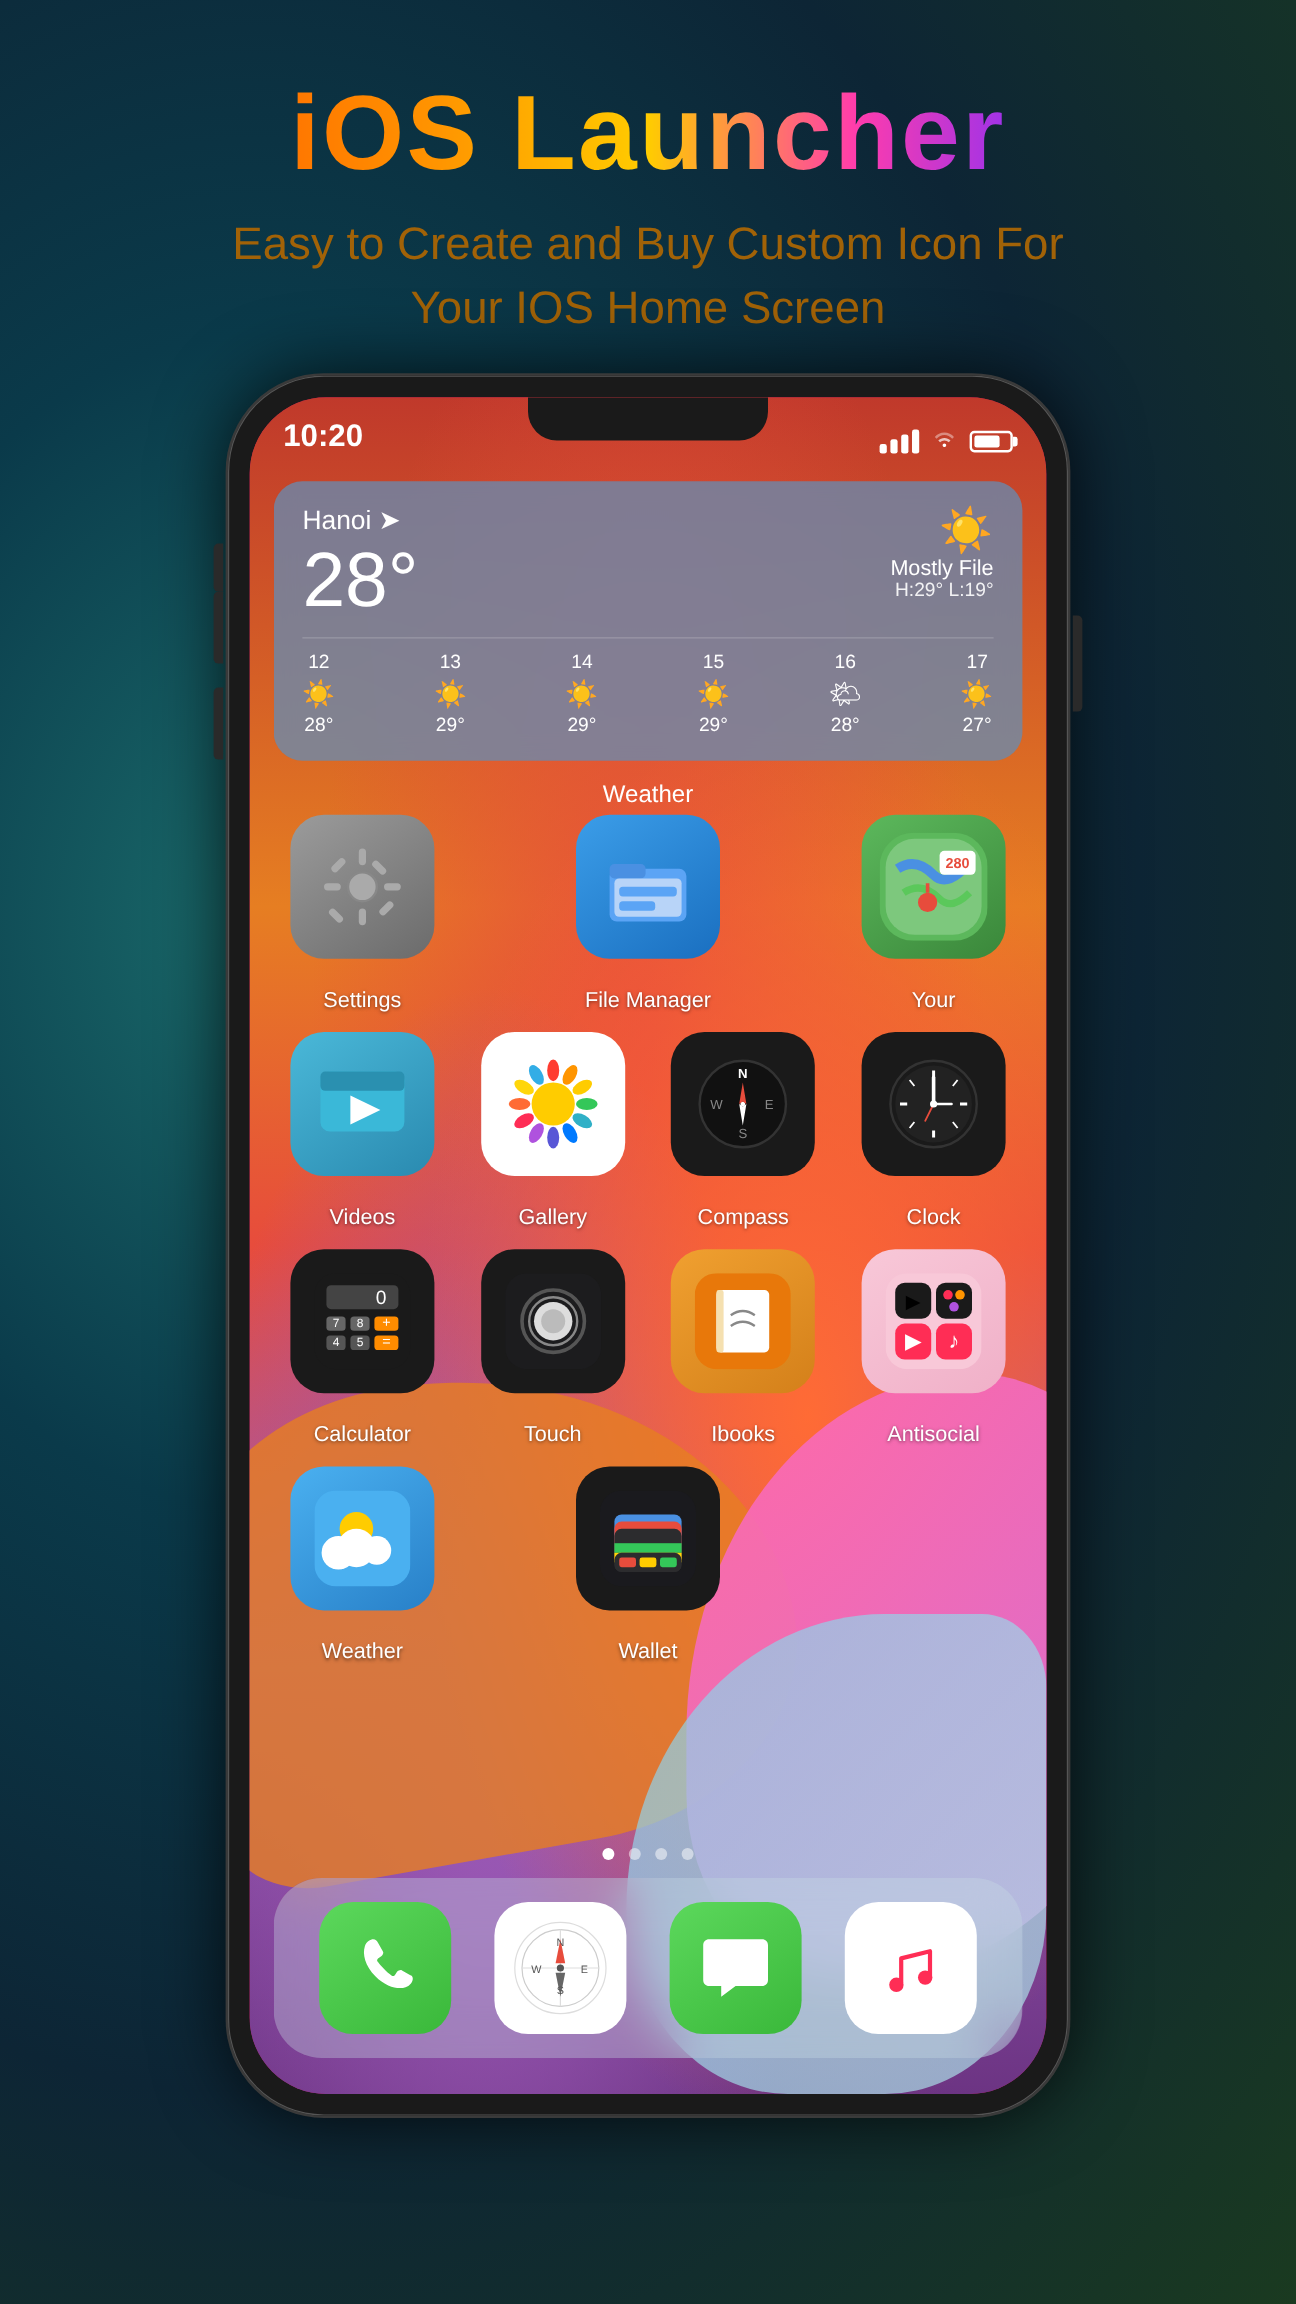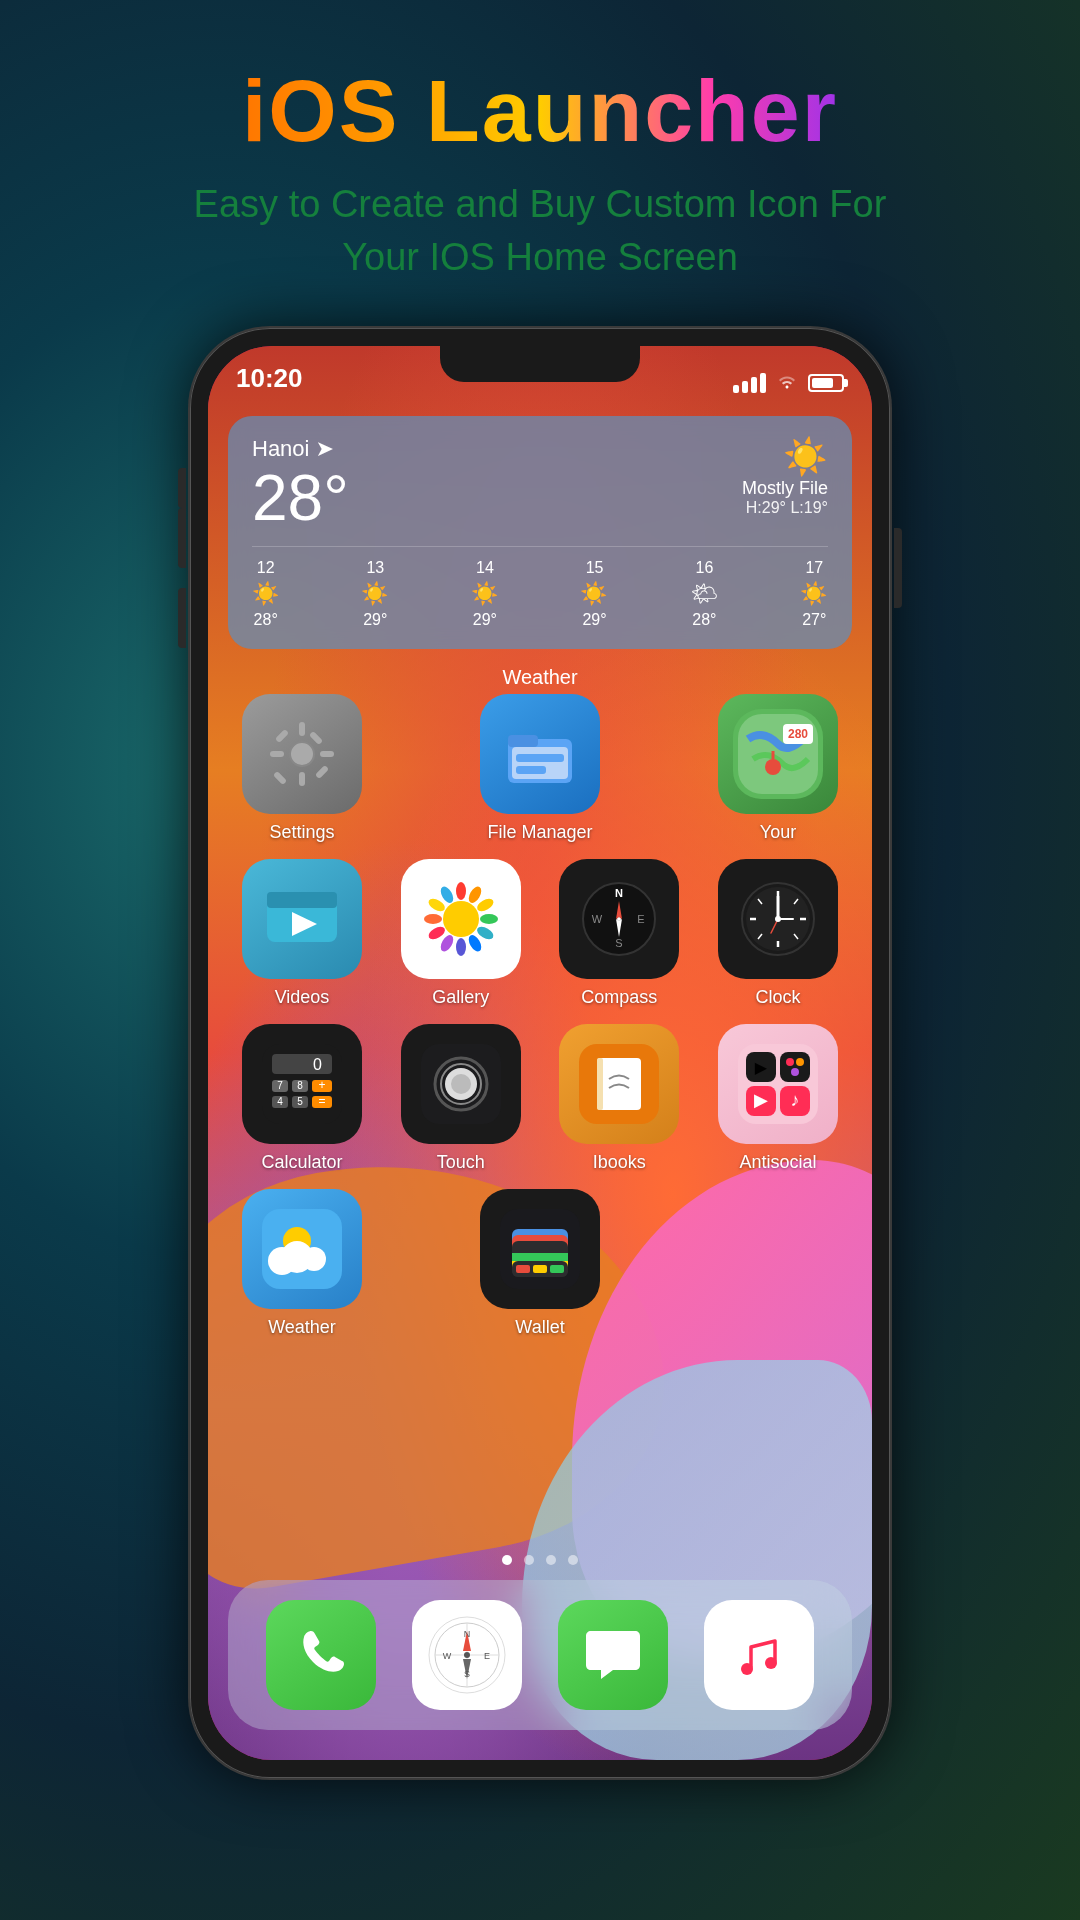--- a/index.html
+++ b/index.html
@@ -10,35 +10,35 @@
       font-family: -apple-system, BlinkMacSystemFont, 'Helvetica Neue', sans-serif;
       background: radial-gradient(ellipse at 20% 40%, #1a6b6b 0%, #0a3a4a 30%, #0d2535 60%, #1a3a20 100%);
       display: flex;
       flex-direction: column;
       align-items: center;
     }
 
     
     .header {
       text-align: center;
-      padding: 60px 40px 44px;
+      padding: 60px 40px 29px;
     }
     .header-title {
       font-size: 88px;
       font-weight: 900;
       background: linear-gradient(90deg, #ff6b00, #ff9500, #ffcc00, #ff3cac, #7b2fff);
       -webkit-background-clip: text;
       -webkit-text-fill-color: transparent;
       background-clip: text;
       letter-spacing: 2px;
       text-shadow: none;
     }
     .header-subtitle {
       font-size: 38px;
-      color: #15803d;
+      color: #a16207;
       font-weight: 500;
       line-height: 1.4;
       margin-top: 16px;
     }
 
     
     .phone-frame {
       width: 700px;
       height: 1450px;
       background: #1a1a1a;
@@ -275,21 +275,21 @@
     .app-row {
       display: flex;
       justify-content: space-between;
       margin-bottom: 16px;
     }
     .app-item {
       width: 148px;
       display: flex;
       flex-direction: column;
       align-items: center;
-      gap: 8px;
+      gap: 24px;
       cursor: pointer;
     }
     .app-icon {
       width: 120px;
       height: 120px;
       border-radius: 28px;
       display: flex;
       align-items: center;
       justify-content: center;
       font-size: 56px;

